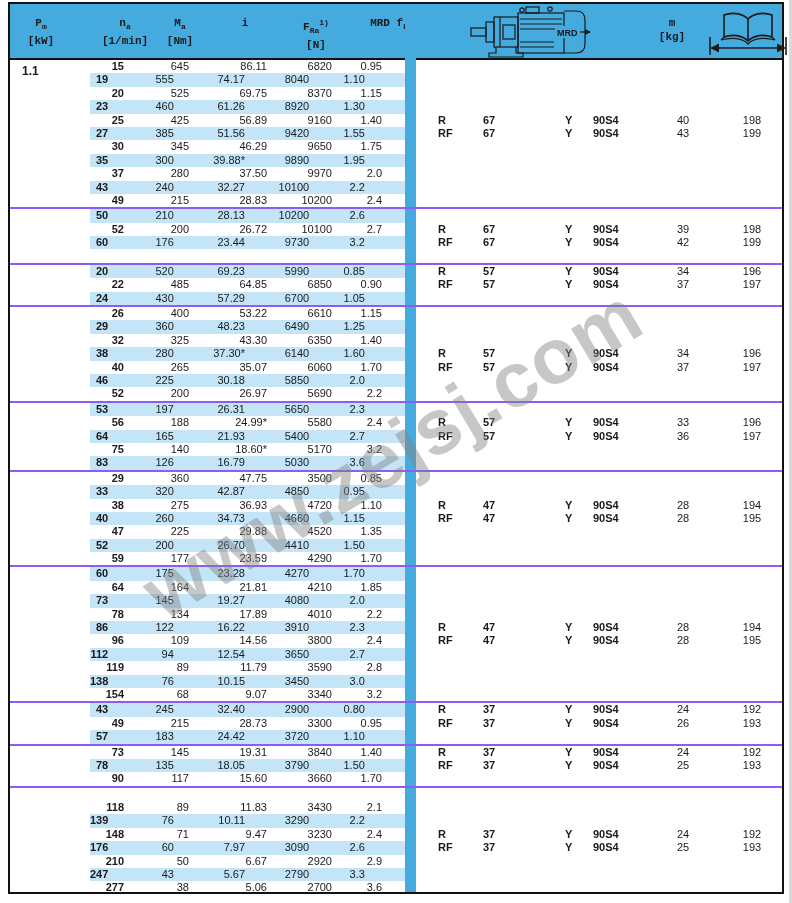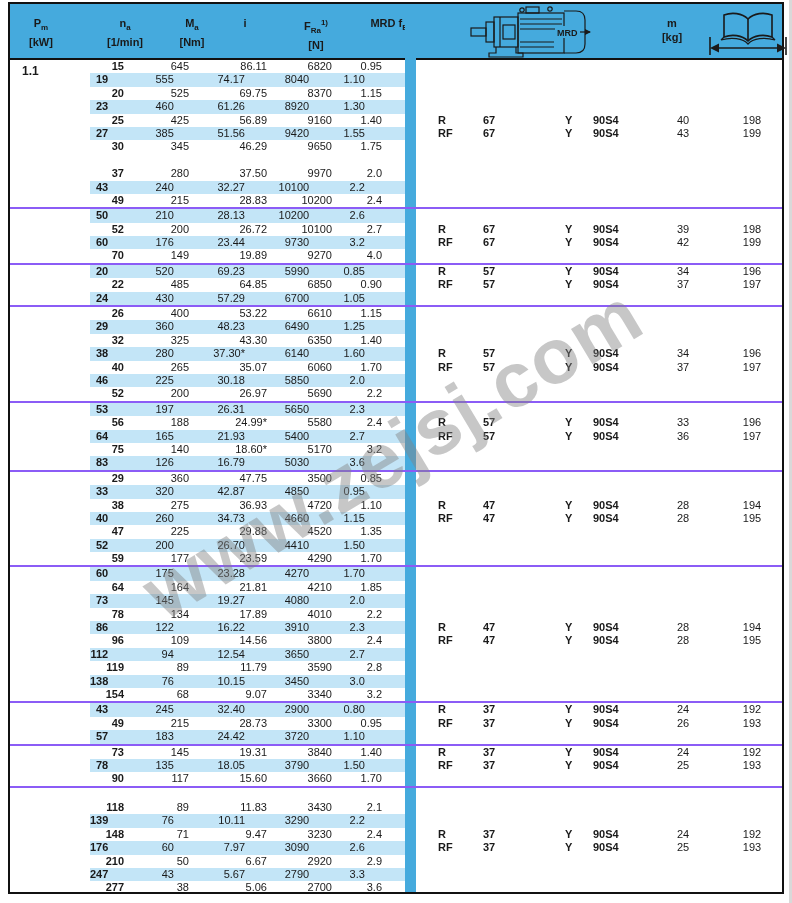--- a/index.html
+++ b/index.html
@@ -4,21 +4,21 @@
 <style>
   html,body{margin:0;padding:0;background:#fff;}
   .page{position:relative;width:792px;height:903px;background:#fff;overflow:hidden;
         font-family:"Liberation Sans",sans-serif;color:#1a1a1a;}
   .page::after{content:"";position:absolute;right:0;top:0;width:3px;height:100%;background:#d9d9d9;}
   .tbl{position:absolute;left:8px;top:2px;width:776px;height:892px;border:2px solid #111;
        box-sizing:border-box;background:#fff;}
   
   .thead{position:relative;height:54px;background:#45aadd;border-bottom:2px solid #111;box-sizing:content-box;}
   .hlabel{position:absolute;top:12px;text-align:center;font-weight:bold;font-size:11px;line-height:14px;}
-  .hlabel span{display:block;}
+  .hlabel span{display:block;font-family:Liberation Mono, monospace;}
   .hlabel sub{font-size:8px;}
   .hlabel sup{font-size:8px;}
   
   .band{position:absolute;left:395px;top:0;width:11px;bottom:0;background:#45aadd;}
   
   .tbody{position:relative;}
   .block{position:relative;}
   .block + .block{border-top:2px solid #8b5cf6;}
   .row{display:flex;height:13.4px;line-height:13.4px;font-size:11px;}
   .c-pm{width:80px;flex:none;}
@@ -54,21 +54,21 @@
 
     <div class="thead">
       <div class="hlabel" style="left:0;width:62px;">
         <span><b>P</b><sub>m</sub></span>
         <span>[kW]</span>
       </div>
       <div class="hlabel" style="left:84px;width:62px;">
         <span><b>n</b><sub>a</sub></span>
         <span>[1/min]</span>
       </div>
-      <div class="hlabel" style="left:151px;width:62px;">
+      <div class="hlabel" style="left:139px;width:62px;">
         <span><b>M</b><sub>a</sub></span>
         <span>[Nm]</span>
       </div>
       <div class="hlabel" style="left:205px;width:60px;">
         <span><b>i</b></span>
       </div>
       <div class="hlabel" style="left:275px;width:62px;">
         <span><b>F</b><sub>Ra</sub><sup>1)</sup></span>
         <span>[N]</span>
       </div>
@@ -198,20 +198,28 @@
               <div class="c c-na">30</div>
               <div class="c c-ma">345</div>
               <div class="c c-i">46.29</div>
               <div class="c c-fra">9650</div>
               <div class="c c-fb">1.75</div>
               <div class="c c-sp"></div>
             </div>
           </div>
           <div class="row hl">
             <div class="c-pm"></div>
+            <div class="row-data">
+              <div class="c c-na">35</div>
+              <div class="c c-ma">300</div>
+              <div class="c c-i">39.88*</div>
+              <div class="c c-fra">9890</div>
+              <div class="c c-fb">1.95</div>
+              <div class="c c-sp"></div>
+            </div>
           </div>
           <div class="row">
             <div class="c-pm"></div>
             <div class="row-data">
               <div class="c c-na">37</div>
               <div class="c c-ma">280</div>
               <div class="c c-i">37.50</div>
               <div class="c c-fra">9970</div>
               <div class="c c-fb">2.0</div>
               <div class="c c-sp"></div>
@@ -287,28 +295,20 @@
               <div class="c c-na">60</div>
               <div class="c c-ma">176</div>
               <div class="c c-i">23.44</div>
               <div class="c c-fra">9730</div>
               <div class="c c-fb">3.2</div>
               <div class="c c-sp"></div>
             </div>
           </div>
           <div class="row">
             <div class="c-pm"></div>
-            <div class="row-data">
-              <div class="c c-na">70</div>
-              <div class="c c-ma">149</div>
-              <div class="c c-i">19.89</div>
-              <div class="c c-fra">9270</div>
-              <div class="c c-fb">4.0</div>
-              <div class="c c-sp"></div>
-            </div>
           </div>
           <div class="motor" style="top: 13.4px;">
             <div class="motor-line">
               <div class="m-type">R</div>
               <div class="m-size">67</div>
               <div class="m-mount">Y</div>
               <div class="m-motor">90S4</div>
               <div class="m-m">39</div>
               <div class="m-page">198</div>
             </div>

